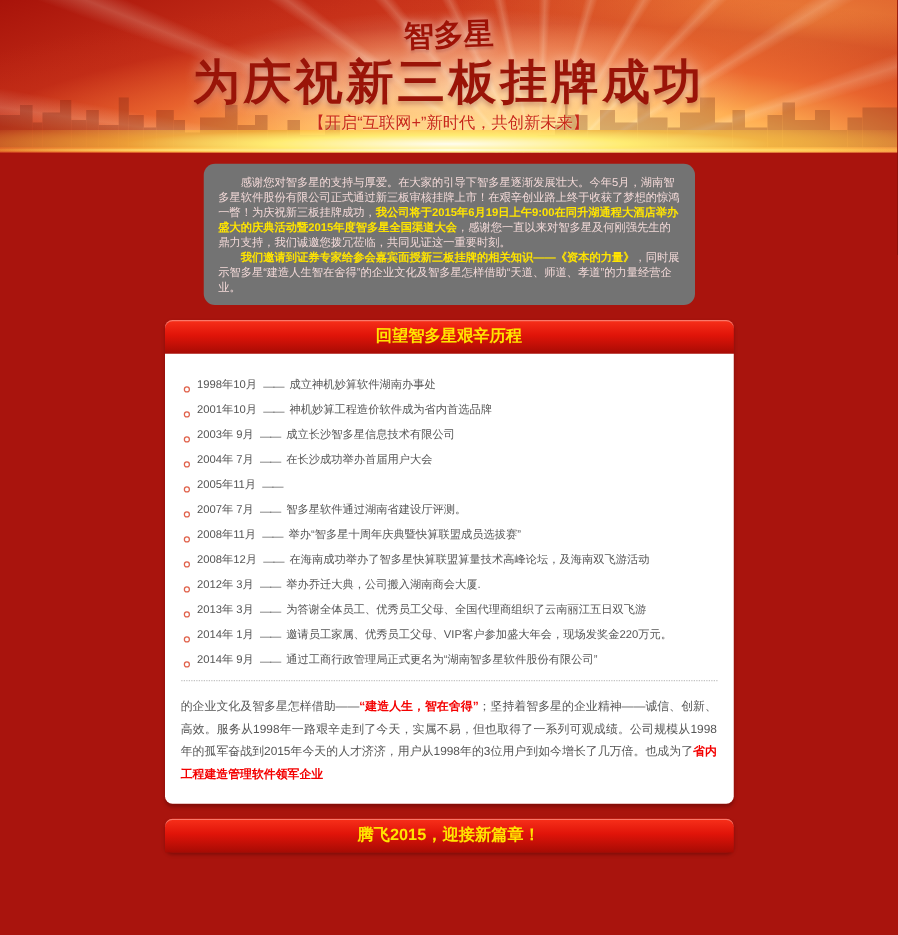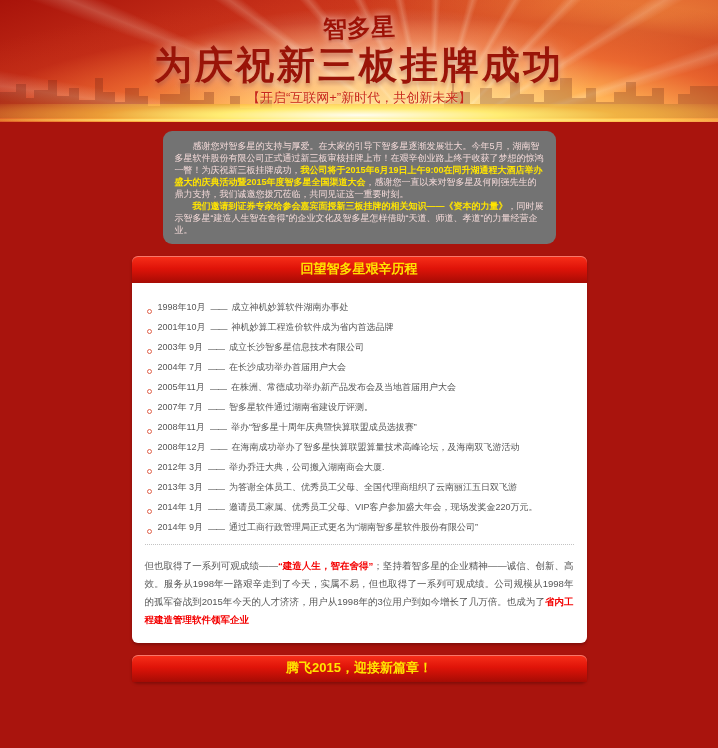--- a/index.html
+++ b/index.html
@@ -178,21 +178,20 @@
         <li>
             <span class="dot"></span>
             <span class="tl-date">2004年 7月</span>
             <span class="tl-dash">——</span>
             <span class="tl-text">在长沙成功举办首届用户大会</span>
           </li>
         <li>
             <span class="dot"></span>
             <span class="tl-date">2005年11月</span>
             <span class="tl-dash">——</span>
-            <span class="tl-text">在株洲、常德成功举办新产品发布会及当地首届用户大会</span>
           </li>
         <li>
             <span class="dot"></span>
             <span class="tl-date">2007年 7月</span>
             <span class="tl-dash">——</span>
             <span class="tl-text">智多星软件通过湖南省建设厅评测。</span>
           </li>
         <li>
             <span class="dot"></span>
             <span class="tl-date">2008年11月</span>
@@ -224,21 +223,21 @@
             <span class="tl-text">邀请员工家属、优秀员工父母、VIP客户参加盛大年会，现场发奖金220万元。</span>
           </li>
         <li>
             <span class="dot"></span>
             <span class="tl-date">2014年 9月</span>
             <span class="tl-dash">——</span>
             <span class="tl-text">通过工商行政管理局正式更名为“湖南智多星软件股份有限公司”</span>
           </li>
       </ul>
       <hr class="divider">
-      <p class="culture"><span>但也取得了一系列可观成绩——</span><span class="red-b">“建造人生，智在舍得”</span><span>；坚持着智多星的企业精神——诚信、创新、高效。服务从1998年一路艰辛走到了今天，实属不易，但也取得了一系列可观成绩。公司规模从1998年的孤军奋战到2015年今天的人才济济，用户从1998年的3位用户到如今增长了几万倍。也成为了</span><span class="red-b">省内工程建造管理软件领军企业</span></p>
+      <p class="culture"><span>的企业文化及智多星怎样借助——</span><span class="red-b">“建造人生，智在舍得”</span><span>；坚持着智多星的企业精神——诚信、创新、高效。服务从1998年一路艰辛走到了今天，实属不易，但也取得了一系列可观成绩。公司规模从1998年的孤军奋战到2015年今天的人才济济，用户从1998年的3位用户到如今增长了几万倍。也成为了</span><span class="red-b">省内工程建造管理软件领军企业</span></p>
     </div>
   </div>
 
   <div class="section">
     <div class="section-header">腾飞2015，迎接新篇章！</div>
 
   </div>
 
 </div>
 

